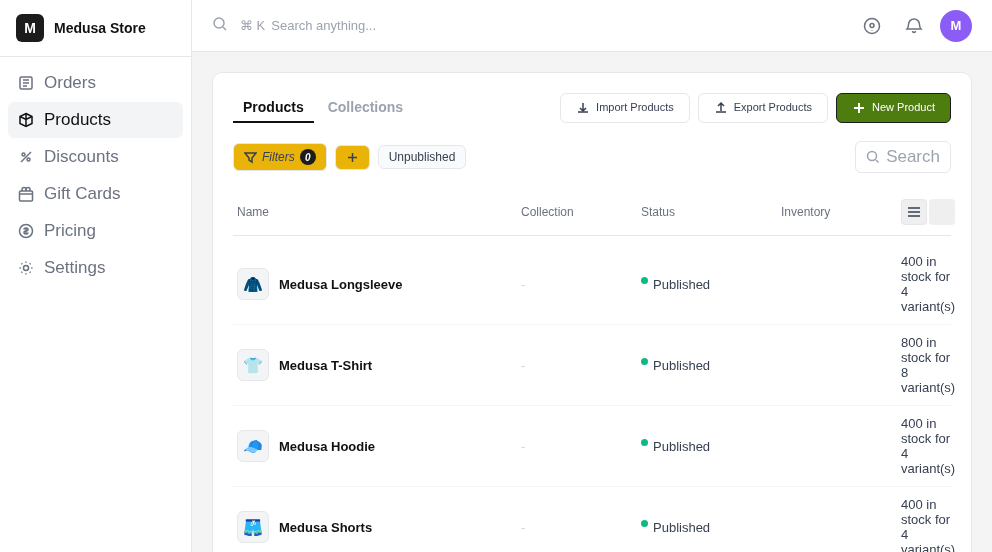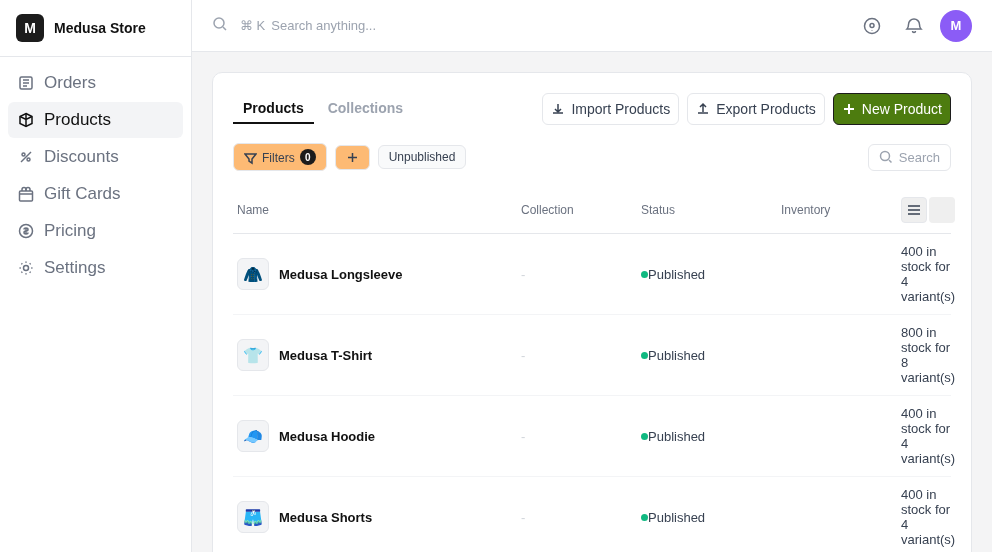--- a/index.html
+++ b/index.html
@@ -29,44 +29,44 @@
     .content { flex: 1; padding: 20px; overflow-y: auto; }
     .content-card { background: #fff; border-radius: 10px; border: 1px solid #e5e7eb; padding: 20px; }
 
     
     .page-header { display: flex; align-items: center; margin-bottom: 18px; gap: 0; }
     .page-tabs { display: flex; align-items: center; gap: 4px; flex: 1; }
     .page-tab { padding: 6px 10px; font-size: 14px; font-weight: 600; cursor: pointer; color: #111; border-bottom: 2px solid transparent; }
     .page-tab.active { border-bottom: 2px solid #111; }
     .page-tab.inactive { color: #9ca3af; font-weight: 700; border-bottom: 2px solid transparent; }
     .page-actions { display: flex; align-items: center; gap: 8px; }
-    .btn { display: flex; align-items: center; gap: 6px; padding: 7px 8px; border-radius: 6px; font-size: 14px; font-weight: 500; cursor: pointer; border: 1px solid #e5e7eb; background: #fff; color: #374151; }
+    .btn { display: flex; align-items: flex-start; gap: 6px; padding: 7px 15px; border-radius: 6px; font-size: 11px; font-weight: 500; cursor: pointer; border: 1px solid #e5e7eb; background: #fff; color: #374151; }
     .btn-primary { background: #4d7c0f; color: #fff; border-color: #1c1c1c; }
 
     
     .filters-row { display: flex; align-items: center; gap: 8px; margin-bottom: 16px; }
-    .filter-btn { display: flex; align-items: flex-end; gap: 5px; padding: 5px 10px; border-radius: 6px; border: 1px solid #e5e7eb; background: #fdba74; font-size: 12px; color: #374151; cursor: pointer; }
+    .filter-btn { display: flex; align-items: center; gap: 5px; padding: 5px 10px; border-radius: 6px; border: 1px solid #e5e7eb; background: #eab308; font-size: 12px; color: #374151; cursor: pointer; font-style: italic; }
     .filter-badge { background: #1c1c1c; color: #fff; border-radius: 50%; width: 16px; height: 16px; display: flex; align-items: center; justify-content: center; font-size: 10px; font-weight: 600; }
     .filter-tag { display: flex; align-items: center; gap: 5px; padding: 4px 10px; border-radius: 6px; border: 1px solid #e5e7eb; background: #f9fafb; font-size: 12px; color: #374151; cursor: pointer; }
-    .search-right { margin-left: auto; display: flex; align-items: center; gap: 6px; border: 1px solid #e5e7eb; border-radius: 6px; padding: 5px 10px; background: #fff; color: #9ca3af; font-size: 13px; cursor: pointer; }
-
-    
-    .table-header { display: grid; grid-template-columns: 280px 120px 140px 120px 1fr 60px; align-items: center; padding: 6px 0; border-bottom: 1px solid #e5e7eb; margin-bottom: 0; }
+    .search-right { margin-left: auto; display: flex; align-items: center; gap: 6px; border: 1px solid #e5e7eb; border-radius: 6px; padding: 5px 10px; background: #fff; color: #9ca3af; font-size: 17px; cursor: pointer; }
+
+    
+    .table-header { display: grid; grid-template-columns: 280px 120px 140px 120px 1fr 60px; align-items: center; padding: 6px 0; border-bottom: 1px solid #e5e7eb; margin-bottom: 8px; }
     .th { font-size: 12px; color: #6b7280; font-weight: 500; padding: 4px 8px; }
     .th:first-child { padding-left: 4px; }
     .th-actions { display: flex; align-items: center; gap: 4px; justify-content: flex-end; padding-right: 4px; }
     .table-row { display: grid; grid-template-columns: 280px 120px 140px 120px 1fr 60px; align-items: center; padding: 10px 0; border-bottom: 1px solid #f3f4f6; }
     .table-row:last-child { border-bottom: none; }
     .td { padding: 0 8px; font-size: 13px; color: #374151; }
     .td:first-child { padding-left: 4px; }
     .product-cell { display: flex; align-items: center; gap: 10px; }
     .product-thumb { width: 32px; height: 32px; background: #f3f4f6; border-radius: 6px; display: flex; align-items: center; justify-content: center; font-size: 16px; flex-shrink: 0; border: 1px solid #e5e7eb; }
     .product-name { font-size: 13px; font-weight: 700; color: #111; }
     .dash { color: #d1d5db; }
-    .status-dot { display: flex; align-items: center; font-size: 13px; color: #374151; }
+    .status-dot { display: flex; align-items: flex-start; gap: 5px; font-size: 13px; color: #374151; }
     .dot { width: 7px; height: 7px; border-radius: 50%; background: #10b981; flex-shrink: 0; }
     .more-btn { display: flex; align-items: center; justify-content: center; gap: 2px; cursor: pointer; color: #9ca3af; padding: 4px; border-radius: 4px; }
     .view-toggle { display: flex; gap: 2px; }
     .view-btn { width: 26px; height: 26px; display: flex; align-items: center; justify-content: center; border-radius: 4px; cursor: pointer; color: #9ca3af; border: 1px solid transparent; }
     .view-btn.active { border-color: #e5e7eb; color: #374151; }
   </style>
 </head>
 <body>
 
 <div class="sidebar">

